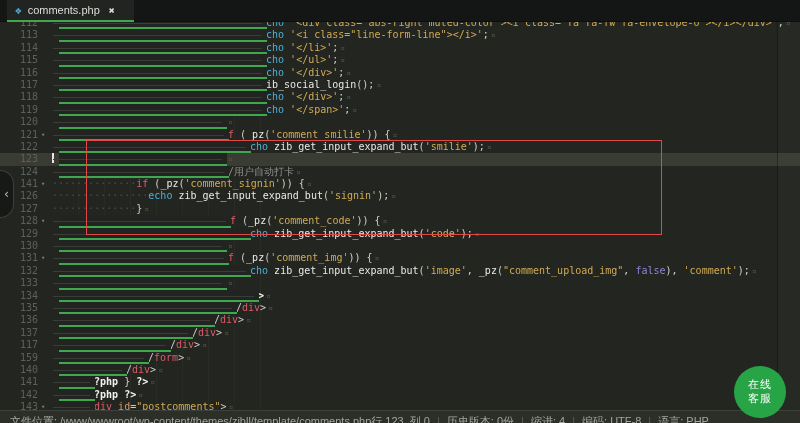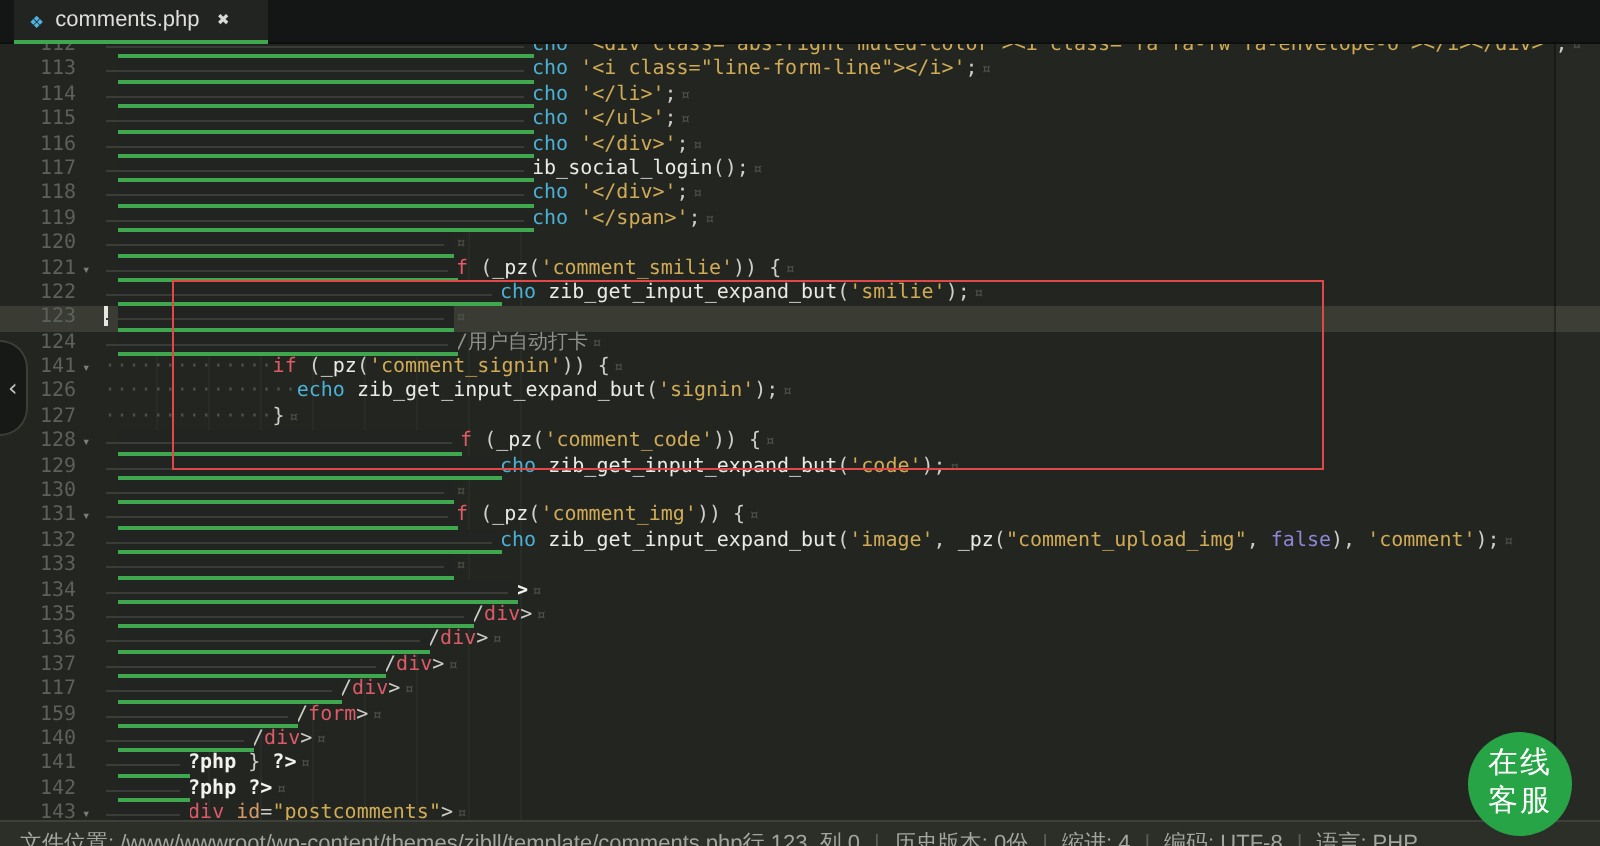--- a/index.html
+++ b/index.html
@@ -65,21 +65,21 @@
                background:#2c2e28; border-top:1px solid #3e403b; z-index:7;
                overflow:hidden; display:flex; justify-content:flex-start;
                padding:3px 64px 0 10px; font-size:11px; color:#a3a69f;
                font-family:"Liberation Sans", sans-serif; white-space:nowrap; }
   .statusbar .sep { color:#5a5d57; margin:0 7px; }
 
   
   .badge { position:absolute; left:734px; top:366px; width:52px; height:52px;
            border-radius:50%; background:#27a546; z-index:9; cursor:pointer;
            display:flex; flex-direction:column; align-items:center; justify-content:center;
-           color:#ffffff; font-size:15px; line-height:1.25; letter-spacing:1px;
+           color:#ffffff; font-size:11px; line-height:1.25; letter-spacing:1px;
            font-family:"Liberation Sans", sans-serif; }
 </style>
 </head>
 <body>
 
 <div class="app">
 
   <div class="tabbar">
     <div class="tab">
       <span class="tabicon">❖</span>

